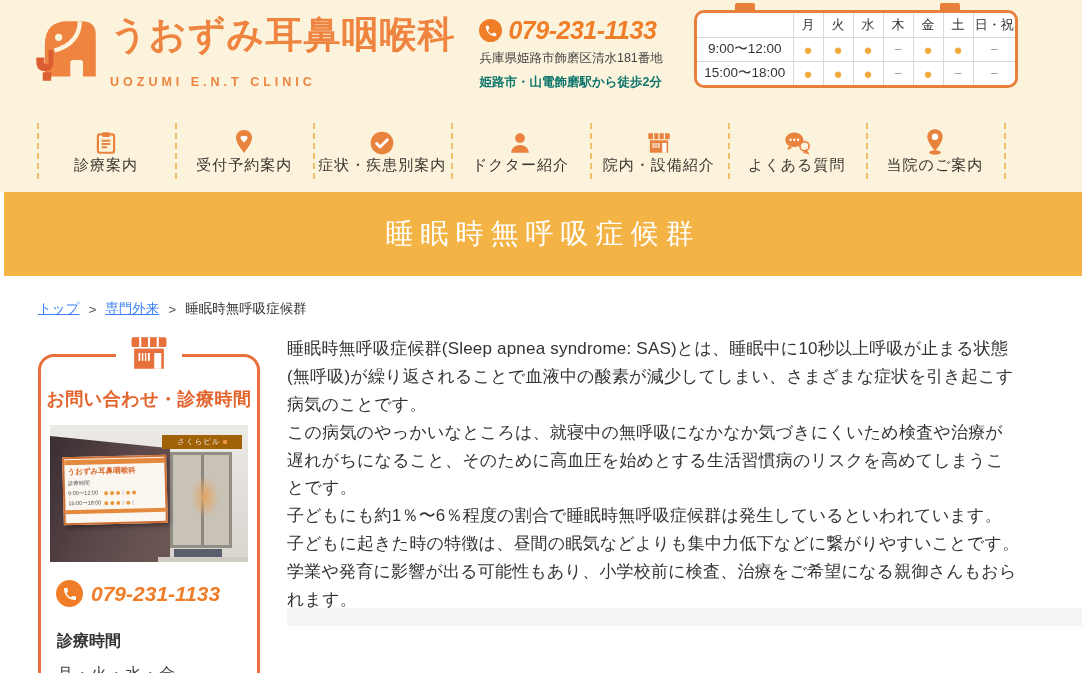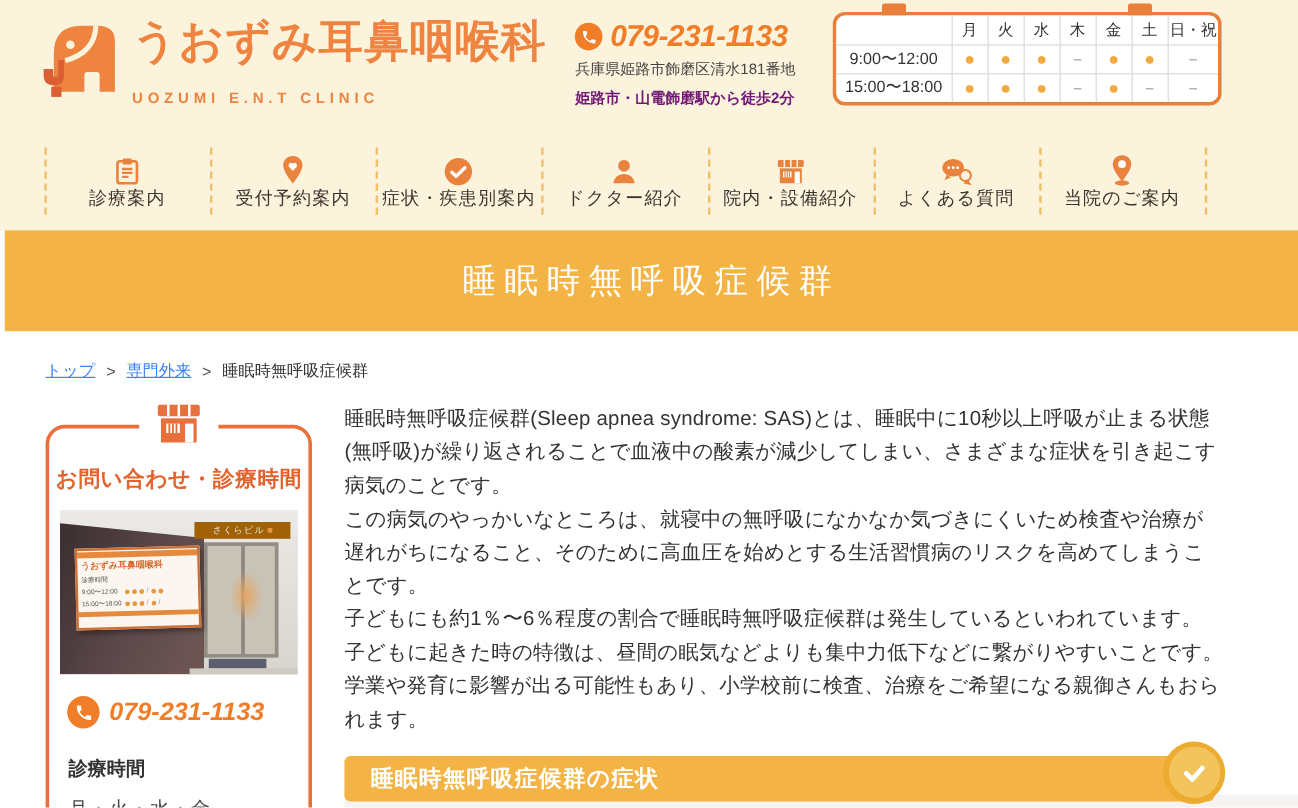--- a/index.html
+++ b/index.html
@@ -13,21 +13,21 @@
   .logo { display:flex; align-items:flex-start; margin:12px 0 0 30px; cursor:pointer; }
   .logo-text { margin-left:10px; }
   .logo-name { font-size:37px; font-weight:bold; color:#EE8440; letter-spacing:1px; line-height:1.25; white-space:nowrap; }
   .logo-en { font-size:12.5px; font-weight:bold; color:#EE8440; letter-spacing:4px; margin-top:17px; }
   .contact { margin:16px 0 0 24px; width:205px; }
   .phone-row { display:flex; align-items:center; gap:6px; }
   .phone-badge { width:23px; height:23px; border-radius:50%; background:#F07E28; flex:none;
                  display:flex; align-items:center; justify-content:center; }
   .phone-num { font-size:25px; font-weight:bold; font-style:italic; color:#F07E28; letter-spacing:-0.5px; white-space:nowrap; }
   .addr { font-size:12.5px; color:#444; line-height:1.5; margin-top:4px; }
-  .access { font-size:12.5px; color:#701a75; font-weight:bold; margin-top:6px; }
+  .access { font-size:12.5px; color:#0f766e; font-weight:bold; margin-top:6px; }
   
   .hours-box { position:absolute; right:64px; top:10px; background:#fff;
                border:3px solid #E8803C; border-radius:10px; padding:0; }
   .hours-tab { position:absolute; top:-10px; width:20px; height:14px; background:#E8803C; border-radius:2px; }
   .tab1 { left:38px; } .tab2 { left:243px; }
   .hours-table { border-collapse:collapse; font-size:13px; color:#333; position:relative; background:#fff; border-radius:8px; overflow:hidden; }
   .hours-table th, .hours-table td { border:1px solid #D9D9D9; text-align:center; height:24px; padding:0; font-weight:normal; }
   .hours-table .t-time { width:96px; font-size:13.5px; }
   .hours-table .t-day  { width:30px; }
   .hours-table tr:first-child th { border-top:none; }
@@ -330,25 +330,15 @@
     </div>
   </div>
 
   <div class="main">
     <p>睡眠時無呼吸症候群(Sleep apnea syndrome: SAS)とは、睡眠中に10秒以上呼吸が止まる状態(無呼吸)が繰り返されることで血液中の酸素が減少してしまい、さまざまな症状を引き起こす病気のことです。</p>
     <p>この病気のやっかいなところは、就寝中の無呼吸になかなか気づきにくいため検査や治療が遅れがちになること、そのために高血圧を始めとする生活習慣病のリスクを高めてしまうことです。</p>
     <p>子どもにも約1％〜6％程度の割合で睡眠時無呼吸症候群は発生しているといわれています。</p>
     <p>子どもに起きた時の特徴は、昼間の眠気などよりも集中力低下などに繋がりやすいことです。</p>
     <p>学業や発育に影響が出る可能性もあり、小学校前に検査、治療をご希望になる親御さんもおられます。</p>
 
-    <div class="section-h">
-      <span class="section-h-label">睡眠時無呼吸症候群の症状</span>
-      <span class="badge">
-        <span class="badge-inner">
-          <svg width="26" height="26" viewBox="0 0 26 26">
-            <path d="M6.5 13.5l5 5 8.5-9.5" stroke="#fff" stroke-width="4" fill="none" stroke-linecap="round" stroke-linejoin="round"></path>
-          </svg>
-        </span>
-      </span>
-    </div>
     <div class="next-strip"></div>
   </div>
 </div>
 
 </body></html>

